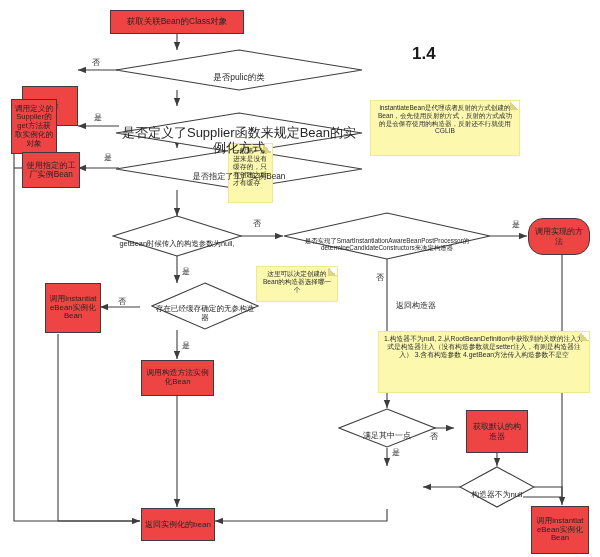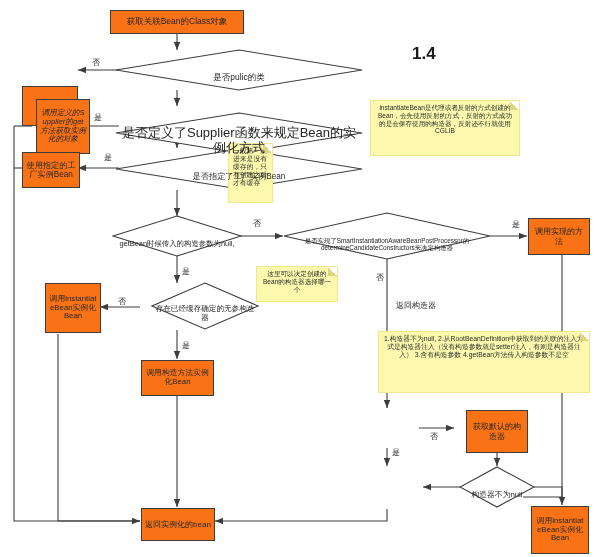--- a/index.html
+++ b/index.html
@@ -3,21 +3,21 @@
 <meta charset="utf-8">
 <style>
   html,body{margin:0;padding:0;background:#ffffff;}
   body{width:600px;height:557px;position:relative;overflow:hidden;
        font-family:"Liberation Sans","DejaVu Sans",sans-serif;color:#262626;}
   #canvas{position:absolute;left:0;top:0;width:600px;height:557px;}
   svg.lines{position:absolute;left:0;top:0;width:600px;height:557px;pointer-events:none;}
 
   .node{position:absolute;box-sizing:border-box;display:flex;align-items:center;
         justify-content:center;text-align:center;line-height:1.15;}
-  .box{border:1px solid #3d3d3d;background:#f97316;padding:5px 3px;}
+  .box{border:1px solid #3d3d3d;background:#ef4444;padding:5px 3px;}
   .box .txt{display:block;width:100%;word-break:break-all;}
 
   .dia{position:absolute;display:flex;align-items:center;justify-content:center;}
   .dia .shape{position:absolute;left:0;top:0;width:100%;height:100%;}
   .dia .txt{position:relative;z-index:2;text-align:center;line-height:1.15;
             padding:0 4px;box-sizing:border-box;width:100%;margin-top:16px;}
 
   .note{position:absolute;background:#fcf9ae;box-sizing:border-box;
         text-align:center;line-height:1.18;color:#2b2b2b;padding:3px 4px;
         border:1px solid #efe88f;}
@@ -111,21 +111,21 @@
   </div>
   <div class="elbl" style="left:92px;top:57px;font-size:8px;">否</div>
 
   <div class="dia" style="left:115px;top:112px;width:248px;height:42px;font-size:13px;">
     <svg class="shape" viewBox="0 0 248 42" preserveAspectRatio="none">
       <polygon points="124,1 247,21 124,41 1,21" fill="#fff" stroke="#3d3d3d" stroke-width="1.1"></polygon>
     </svg>
     <span class="txt">是否定义了Supplier函数来规定Bean的实例化方式</span>
   </div>
 
-  <div class="node box" style="left:36px;top:99px;width:54px;height:55px;font-size:7.6px;font-style:italic;">
+  <div class="node box" style="left:11px;top:99px;width:46px;height:55px;font-size:7.6px;">
     <span class="txt">调用定义的Supplier的get方法获取实例化的对象</span>
   </div>
   <div class="elbl" style="left:94px;top:112px;font-size:8px;">是</div>
 
   <div class="dia" style="left:115px;top:148px;width:248px;height:42px;font-size:8.2px;">
     <svg class="shape" viewBox="0 0 248 42" preserveAspectRatio="none">
       <polygon points="124,1 247,21 124,41 1,21" fill="#fff" stroke="#3d3d3d" stroke-width="1.1"></polygon>
     </svg>
     <span class="txt">是否指定了工厂实例Bean</span>
   </div>
@@ -147,41 +147,47 @@
   <div class="dia" style="left:283px;top:212px;width:208px;height:48px;font-size:6.4px;">
     <svg class="shape" viewBox="0 0 208 48" preserveAspectRatio="none">
       <polygon points="104,1 207,24 104,47 1,24" fill="#fff" stroke="#3d3d3d" stroke-width="1.1"></polygon>
     </svg>
     <span class="txt">是否实现了SmartInstantiationAwareBeanPostProcessor的determineCandidateConstructors来决定构造器</span>
   </div>
   <div class="elbl" style="left:512px;top:219px;font-size:8px;">是</div>
   <div class="elbl" style="left:376px;top:272px;font-size:8px;">否</div>
   <div class="elbl" style="left:396px;top:300px;font-size:8px;">返回构造器</div>
 
-  <div class="node box" style="left:528px;top:218px;width:62px;height:37px;font-size:8px;">
+  <div class="node box" style="left:528px;top:218px;width:62px;height:37px;font-size:8px;border-radius:15px;">
     <span class="txt">调用实现的方法</span>
   </div>
 
   <div class="dia" style="left:151px;top:282px;width:108px;height:48px;font-size:7.6px;">
     <svg class="shape" viewBox="0 0 108 48" preserveAspectRatio="none">
       <polygon points="54,1 107,24 54,47 1,24" fill="#fff" stroke="#3d3d3d" stroke-width="1.1"></polygon>
     </svg>
     <span class="txt">存在已经缓存确定的无参构造器</span>
   </div>
   <div class="elbl" style="left:118px;top:296px;font-size:8px;">否</div>
   <div class="elbl" style="left:182px;top:340px;font-size:8px;">是</div>
 
   <div class="node box" style="left:45px;top:283px;width:56px;height:50px;font-size:7.8px;">
     <span class="txt">调用instantiateBean实例化Bean</span>
   </div>
 
   <div class="node box" style="left:141px;top:360px;width:73px;height:36px;font-size:7.8px;">
     <span class="txt">调用构造方法实例化Bean</span>
   </div>
 
+  <div class="dia" style="left:338px;top:408px;width:98px;height:40px;font-size:8px;">
+    <svg class="shape" viewBox="0 0 98 40" preserveAspectRatio="none">
+      <polygon points="49,1 97,20 49,39 1,20" fill="#fff" stroke="#3d3d3d" stroke-width="1.1"></polygon>
+    </svg>
+    <span class="txt">满足其中一点</span>
+  </div>
   <div class="elbl" style="left:430px;top:431px;font-size:8px;">否</div>
   <div class="elbl" style="left:392px;top:447px;font-size:8px;">是</div>
 
   <div class="node box" style="left:466px;top:410px;width:62px;height:43px;font-size:8px;">
     <span class="txt">获取默认的构造器</span>
   </div>
 
 
   <div class="dia" style="left:459px;top:466px;width:76px;height:42px;font-size:7.8px;">
     <svg class="shape" viewBox="0 0 76 42" preserveAspectRatio="none">

